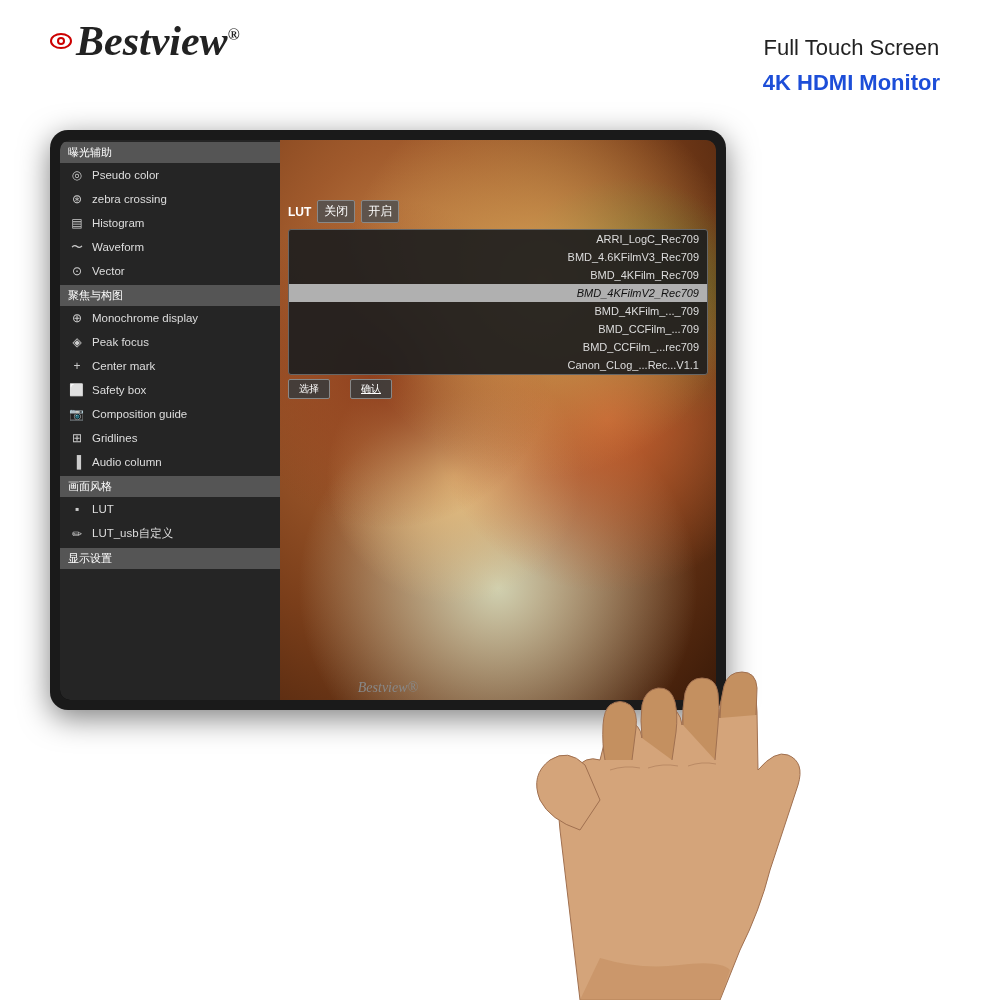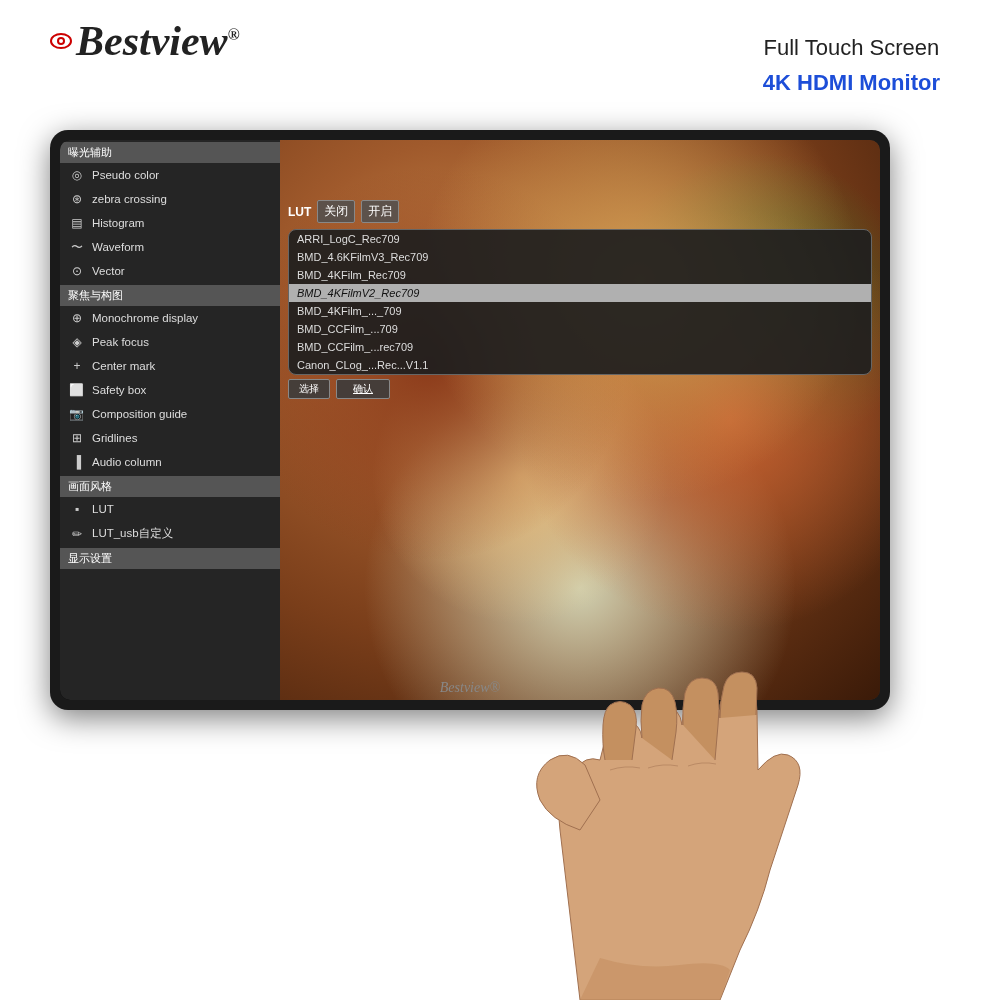--- a/index.html
+++ b/index.html
@@ -39,21 +39,21 @@
       display: flex;
       flex-direction: column;
       align-items: flex-start;
     }
 
     
     .monitor-container {
       position: absolute;
       top: 130px;
       left: 50px;
-      width: 840px;
+      width: 676px;
       height: 580px;
     }
 
     .monitor-body {
       width: 100%;
       height: 100%;
       background: #1a1a1a;
       border-radius: 18px;
       padding: 10px;
       box-shadow: 0 8px 30px rgba(0,0,0,0.5);
@@ -185,59 +185,60 @@
       border: 1px solid #888;
       font-size: 12px;
       padding: 2px 6px;
       border-radius: 2px;
       cursor: pointer;
     }
 
     .lut-list {
       background: rgba(30,30,30,0.92);
       border: 1px solid #666;
-      border-radius: 8px;
+      border-radius: 3px;
       overflow: hidden;
       margin-top: 2px;
+      text-align: right;
     }
 
     .lut-list-item {
       color: #ddd;
       font-size: 11px;
       padding: 3px 8px;
       cursor: pointer;
       white-space: nowrap;
     }
     .lut-list-item.selected {
       background: #b0b0b0;
       color: #111;
       font-style: italic;
     }
 
     .lut-select-row {
       display: flex;
       align-items: center;
-      gap: 6px;
+      gap: 20px;
       margin-top: 4px;
     }
     .lut-select-btn {
       background: rgba(60,60,60,0.9);
       color: #fff;
       border: 1px solid #888;
       font-size: 10px;
       padding: 2px 10px;
       border-radius: 2px;
       cursor: pointer;
     }
     .lut-confirm-btn {
       background: rgba(60,60,60,0.9);
       color: #fff;
       border: 1px solid #888;
       font-size: 10px;
-      padding: 2px 16px;
+      padding: 2px 10px;
       border-radius: 2px;
       cursor: pointer;
       text-decoration: underline;
     }
 
     
     .hand-overlay {
       position: absolute;
       bottom: 0;
       right: 80px;

